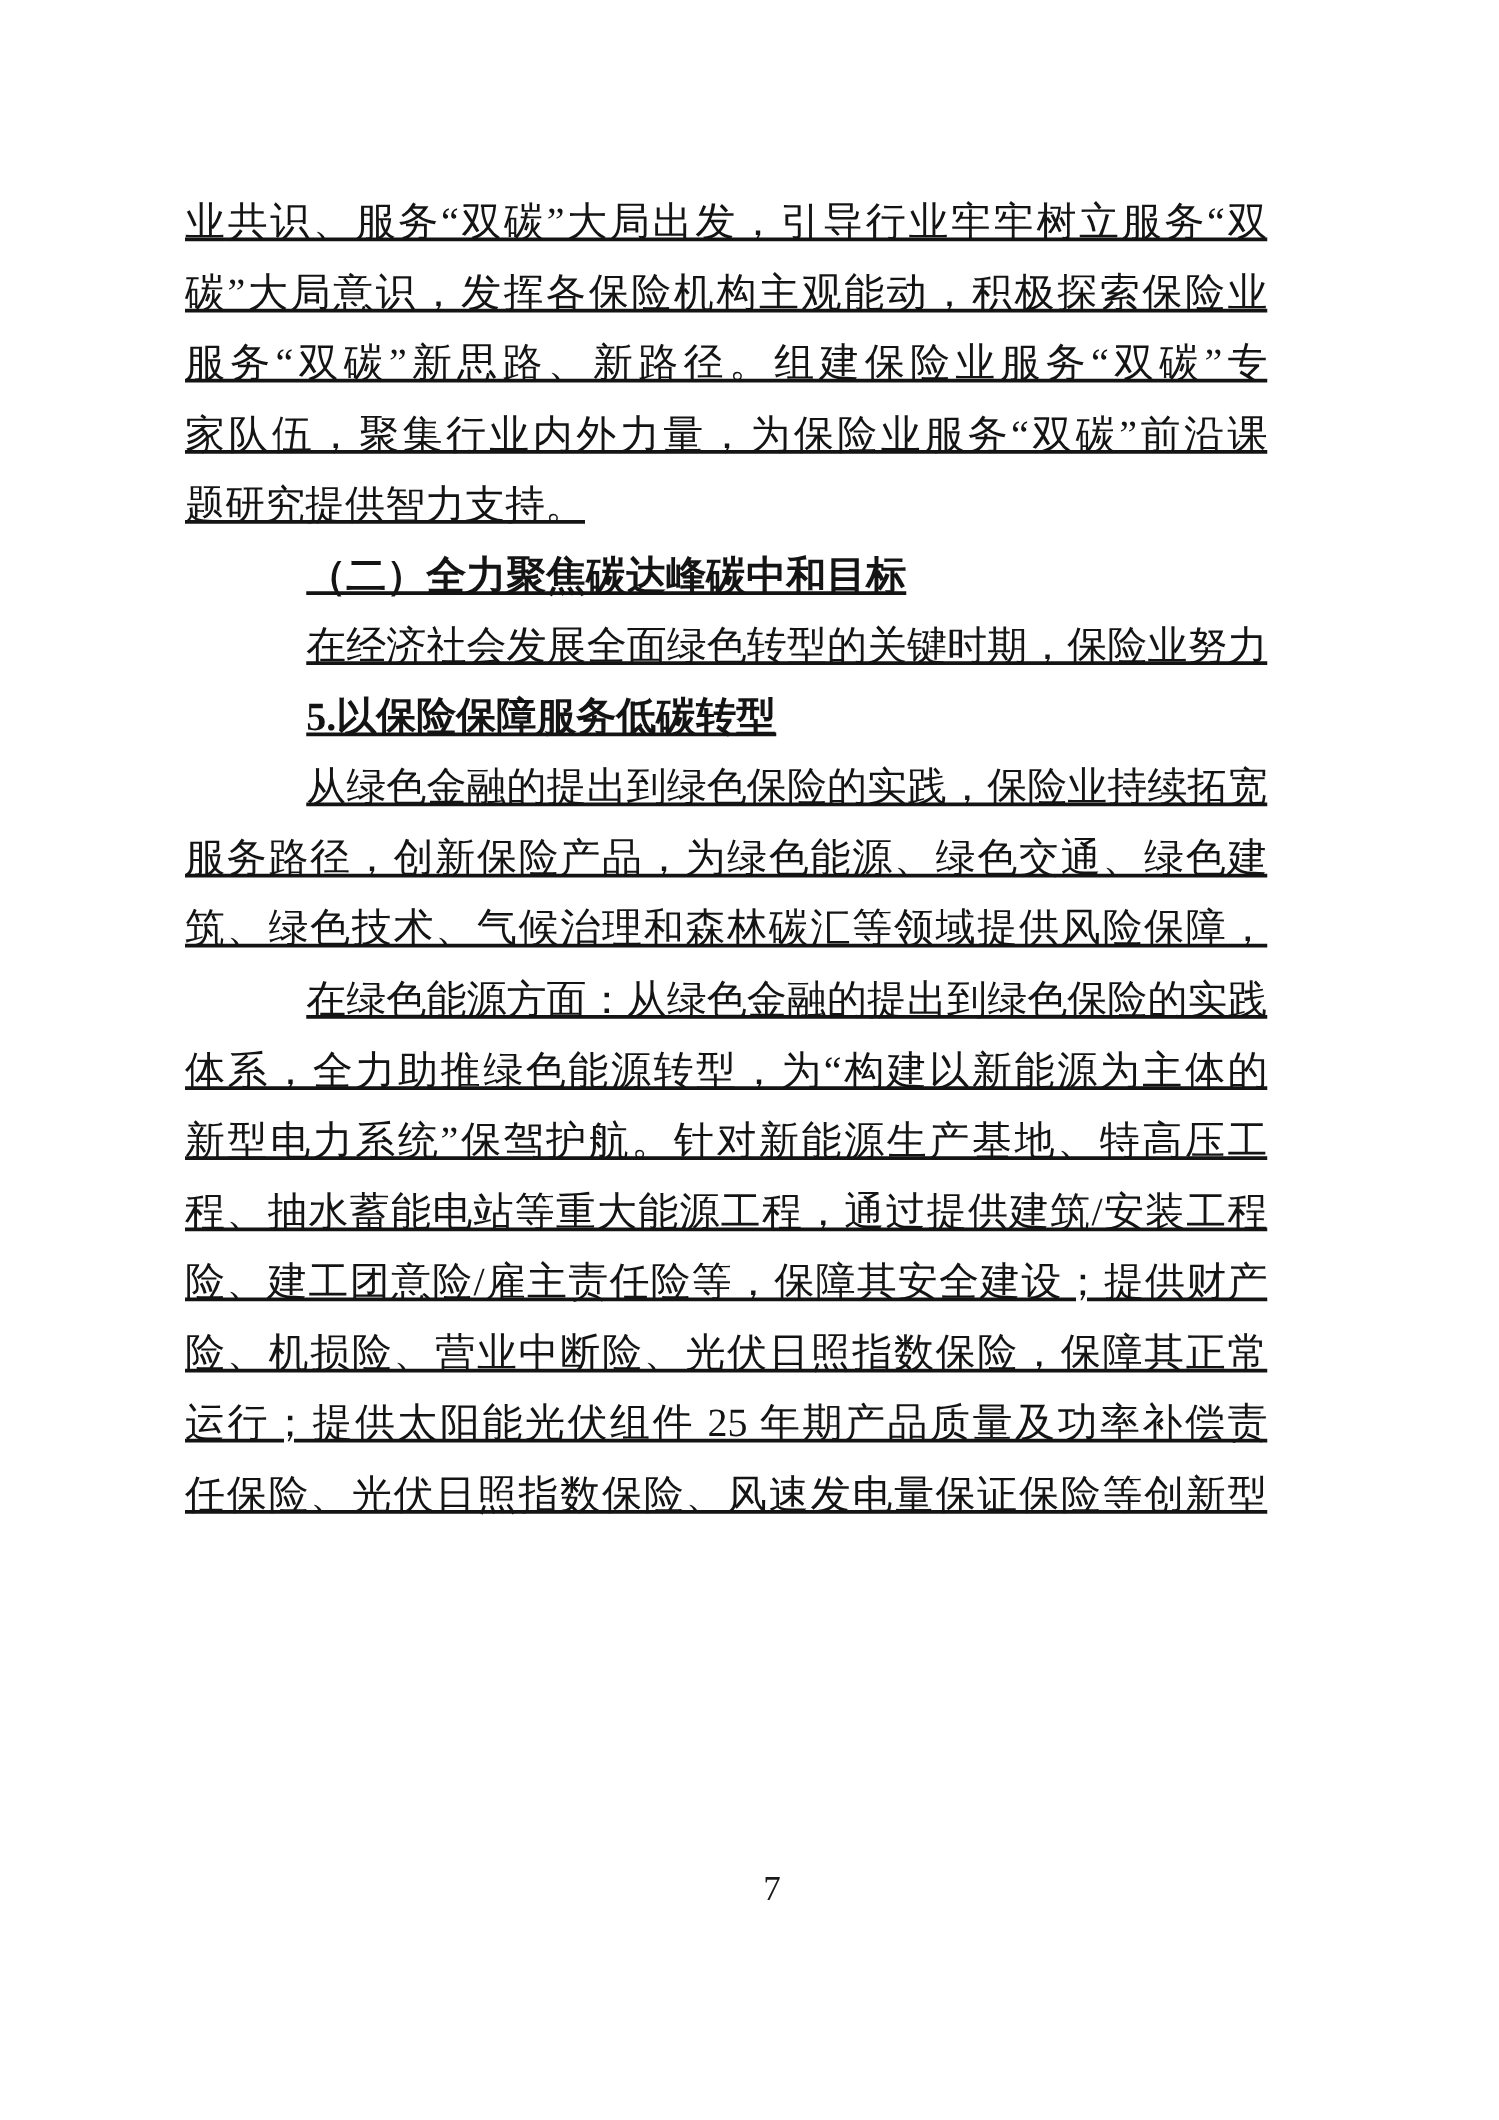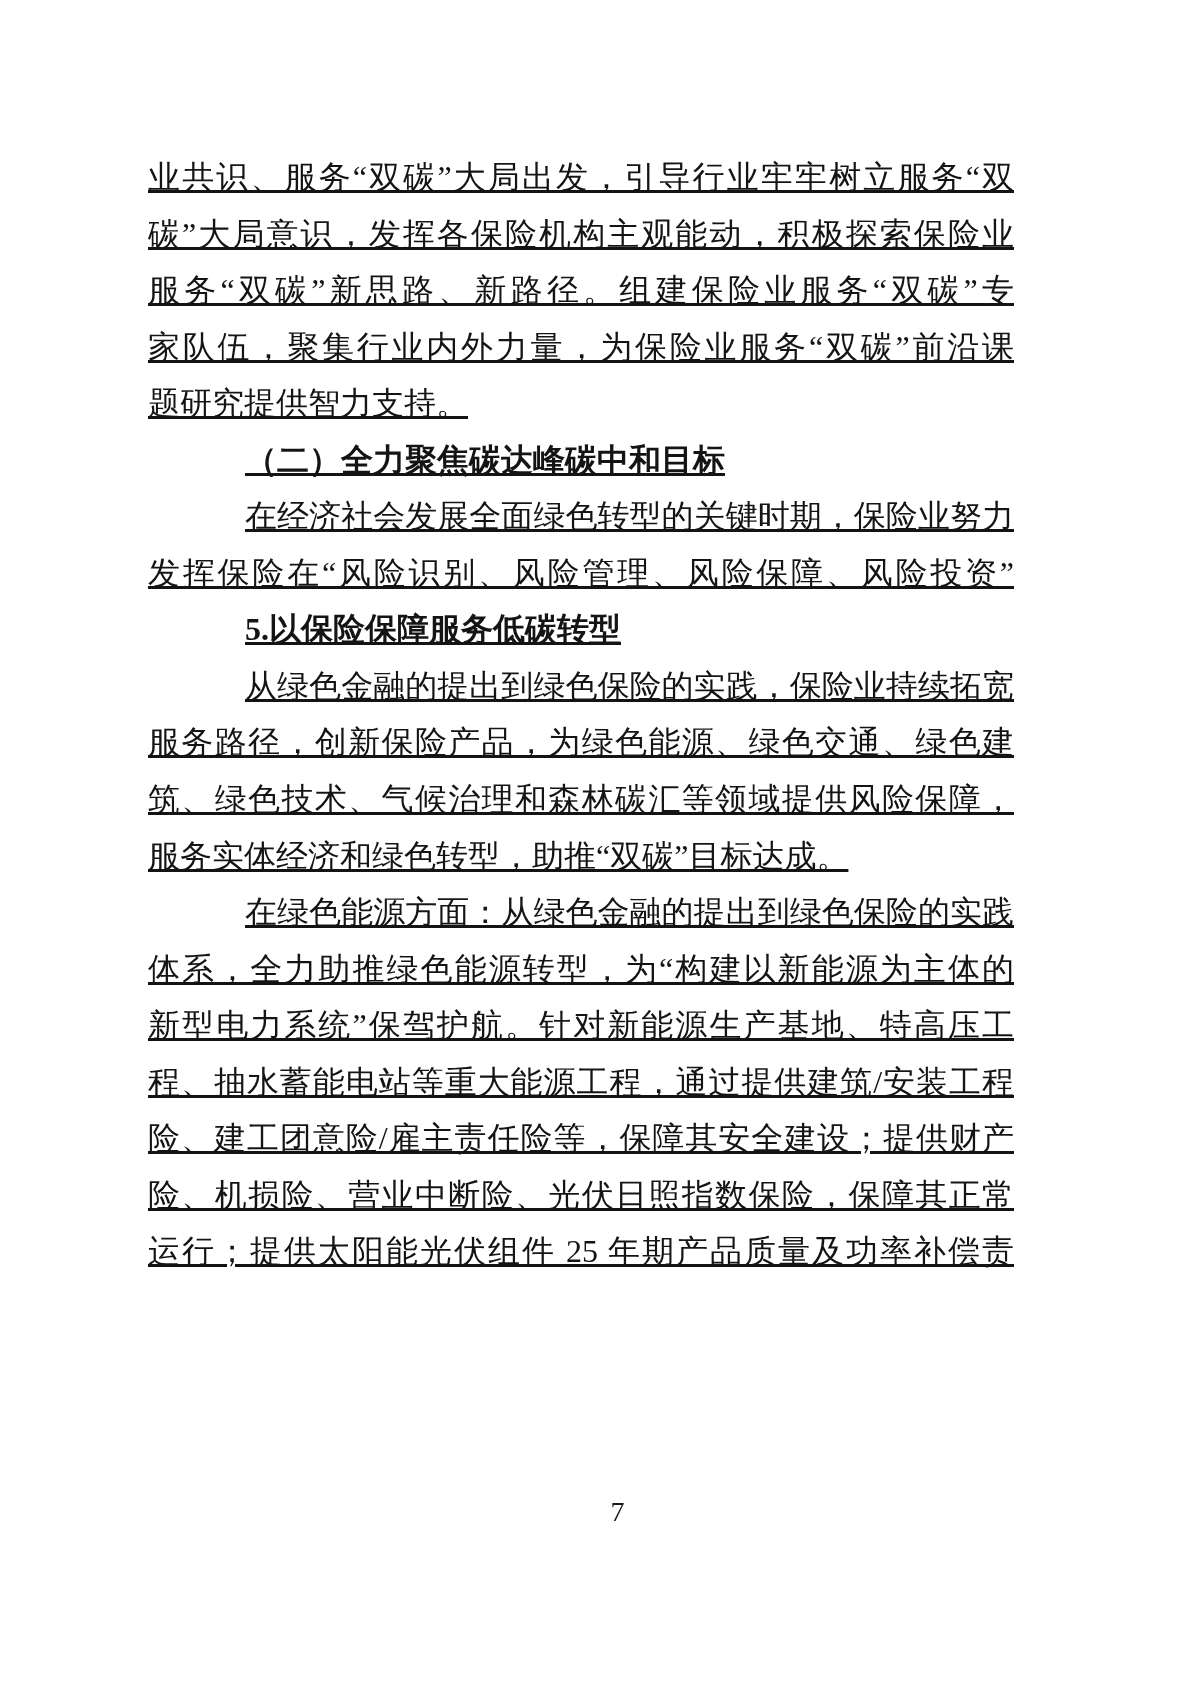--- a/index.html
+++ b/index.html
@@ -59,30 +59,29 @@
 
 <div class="page">
   <main class="doc-body">
       <div class="line">业共识、服务“双碳”大局出发，引导行业牢牢树立服务“双</div>
       <div class="line">碳”大局意识，发挥各保险机构主观能动，积极探索保险业</div>
       <div class="line">服务“双碳”新思路、新路径。组建保险业服务“双碳”专</div>
       <div class="line">家队伍，聚集行业内外力量，为保险业服务“双碳”前沿课</div>
       <div class="line align-left">题研究提供智力支持。</div>
       <div class="line bold indent align-left">（二）全力聚焦碳达峰碳中和目标</div>
       <div class="line indent">在经济社会发展全面绿色转型的关键时期，保险业努力</div>
-      <div class="line">发挥保险在“风险识别、风险管理、风险保障、风险投资”</div>
       <div class="line bold indent align-left">5.以保险保障服务低碳转型</div>
       <div class="line indent">从绿色金融的提出到绿色保险的实践，保险业持续拓宽</div>
       <div class="line">服务路径，创新保险产品，为绿色能源、绿色交通、绿色建</div>
       <div class="line">筑、绿色技术、气候治理和森林碳汇等领域提供风险保障，</div>
-      <div class="line align-left">服务实体经济和绿色转型，助推“双碳”目标达成。</div>
       <div class="line indent">在绿色能源方面：从绿色金融的提出到绿色保险的实践</div>
       <div class="line">体系，全力助推绿色能源转型，为“构建以新能源为主体的</div>
       <div class="line">新型电力系统”保驾护航。针对新能源生产基地、特高压工</div>
       <div class="line">程、抽水蓄能电站等重大能源工程，通过提供建筑/安装工程</div>
       <div class="line">险、建工团意险/雇主责任险等，保障其安全建设；提供财产</div>
       <div class="line">险、机损险、营业中断险、光伏日照指数保险，保障其正常</div>
       <div class="line">运行；提供太阳能光伏组件 25 年期产品质量及功率补偿责</div>
+      <div class="line">任保险、光伏日照指数保险、风速发电量保证保险等创新型</div>
     </main>
   <div class="page-footer">
     <span>7</span>
   </div>
 </div>
 
 </body></html>

